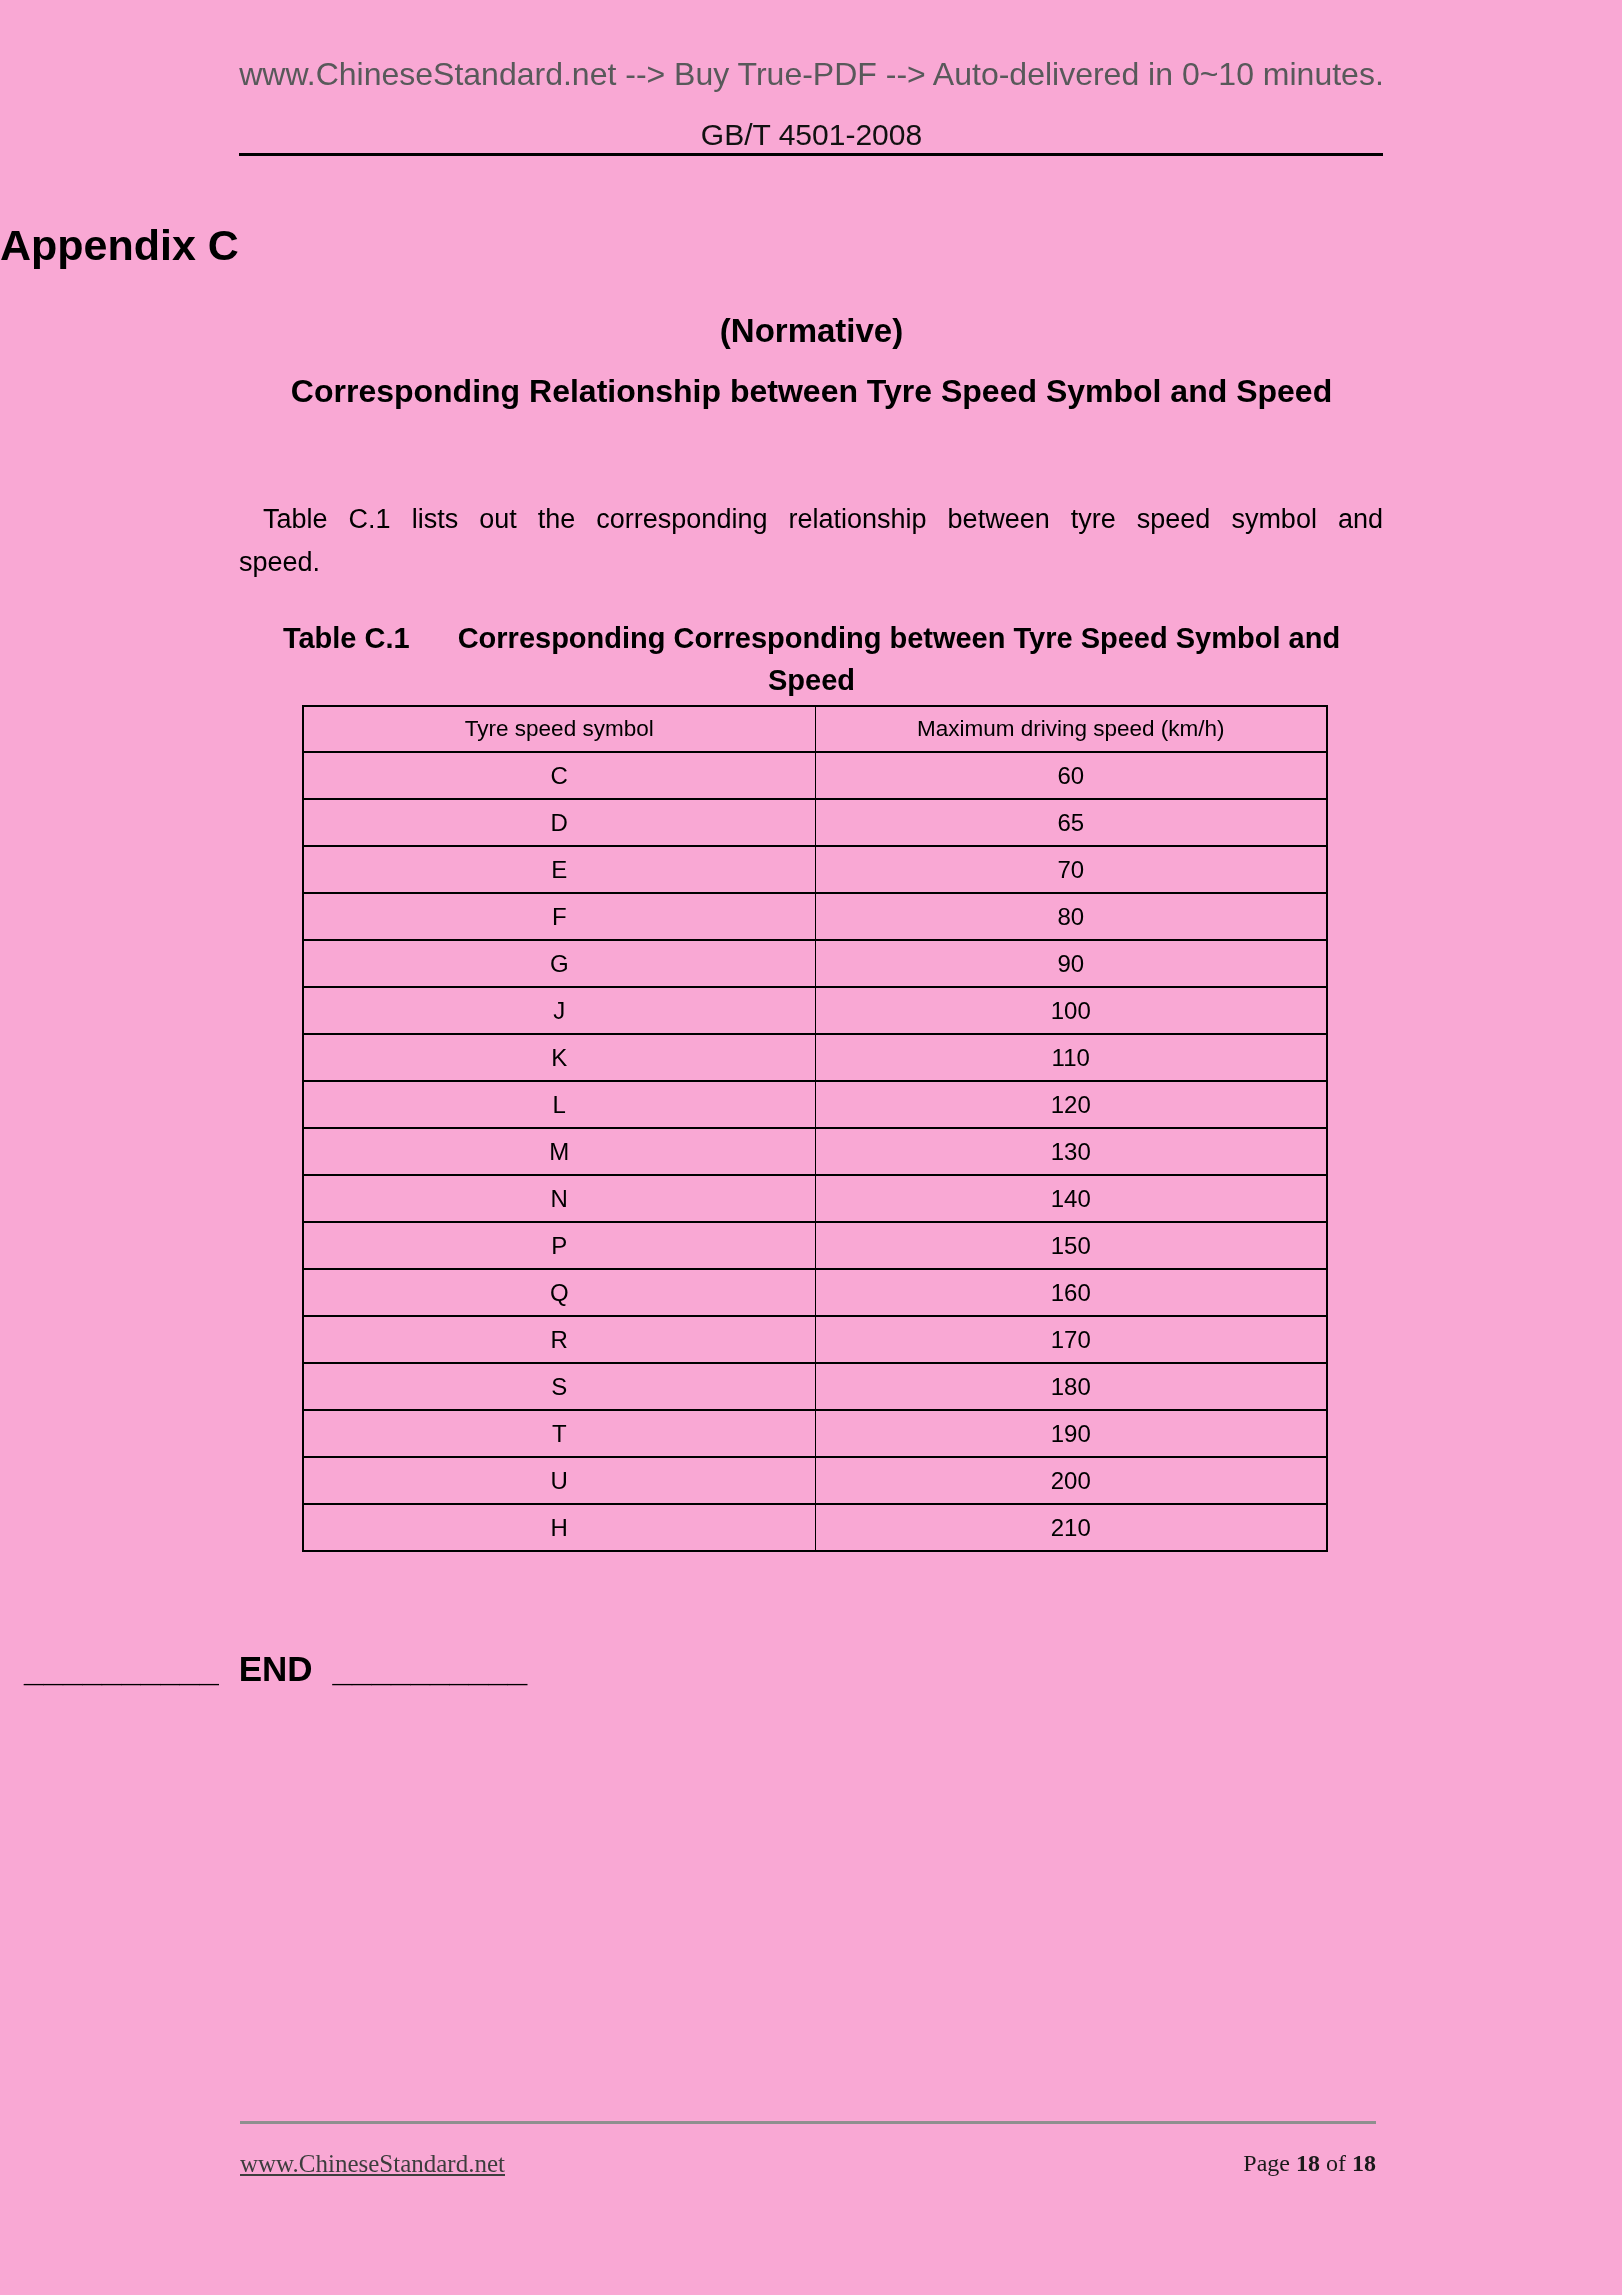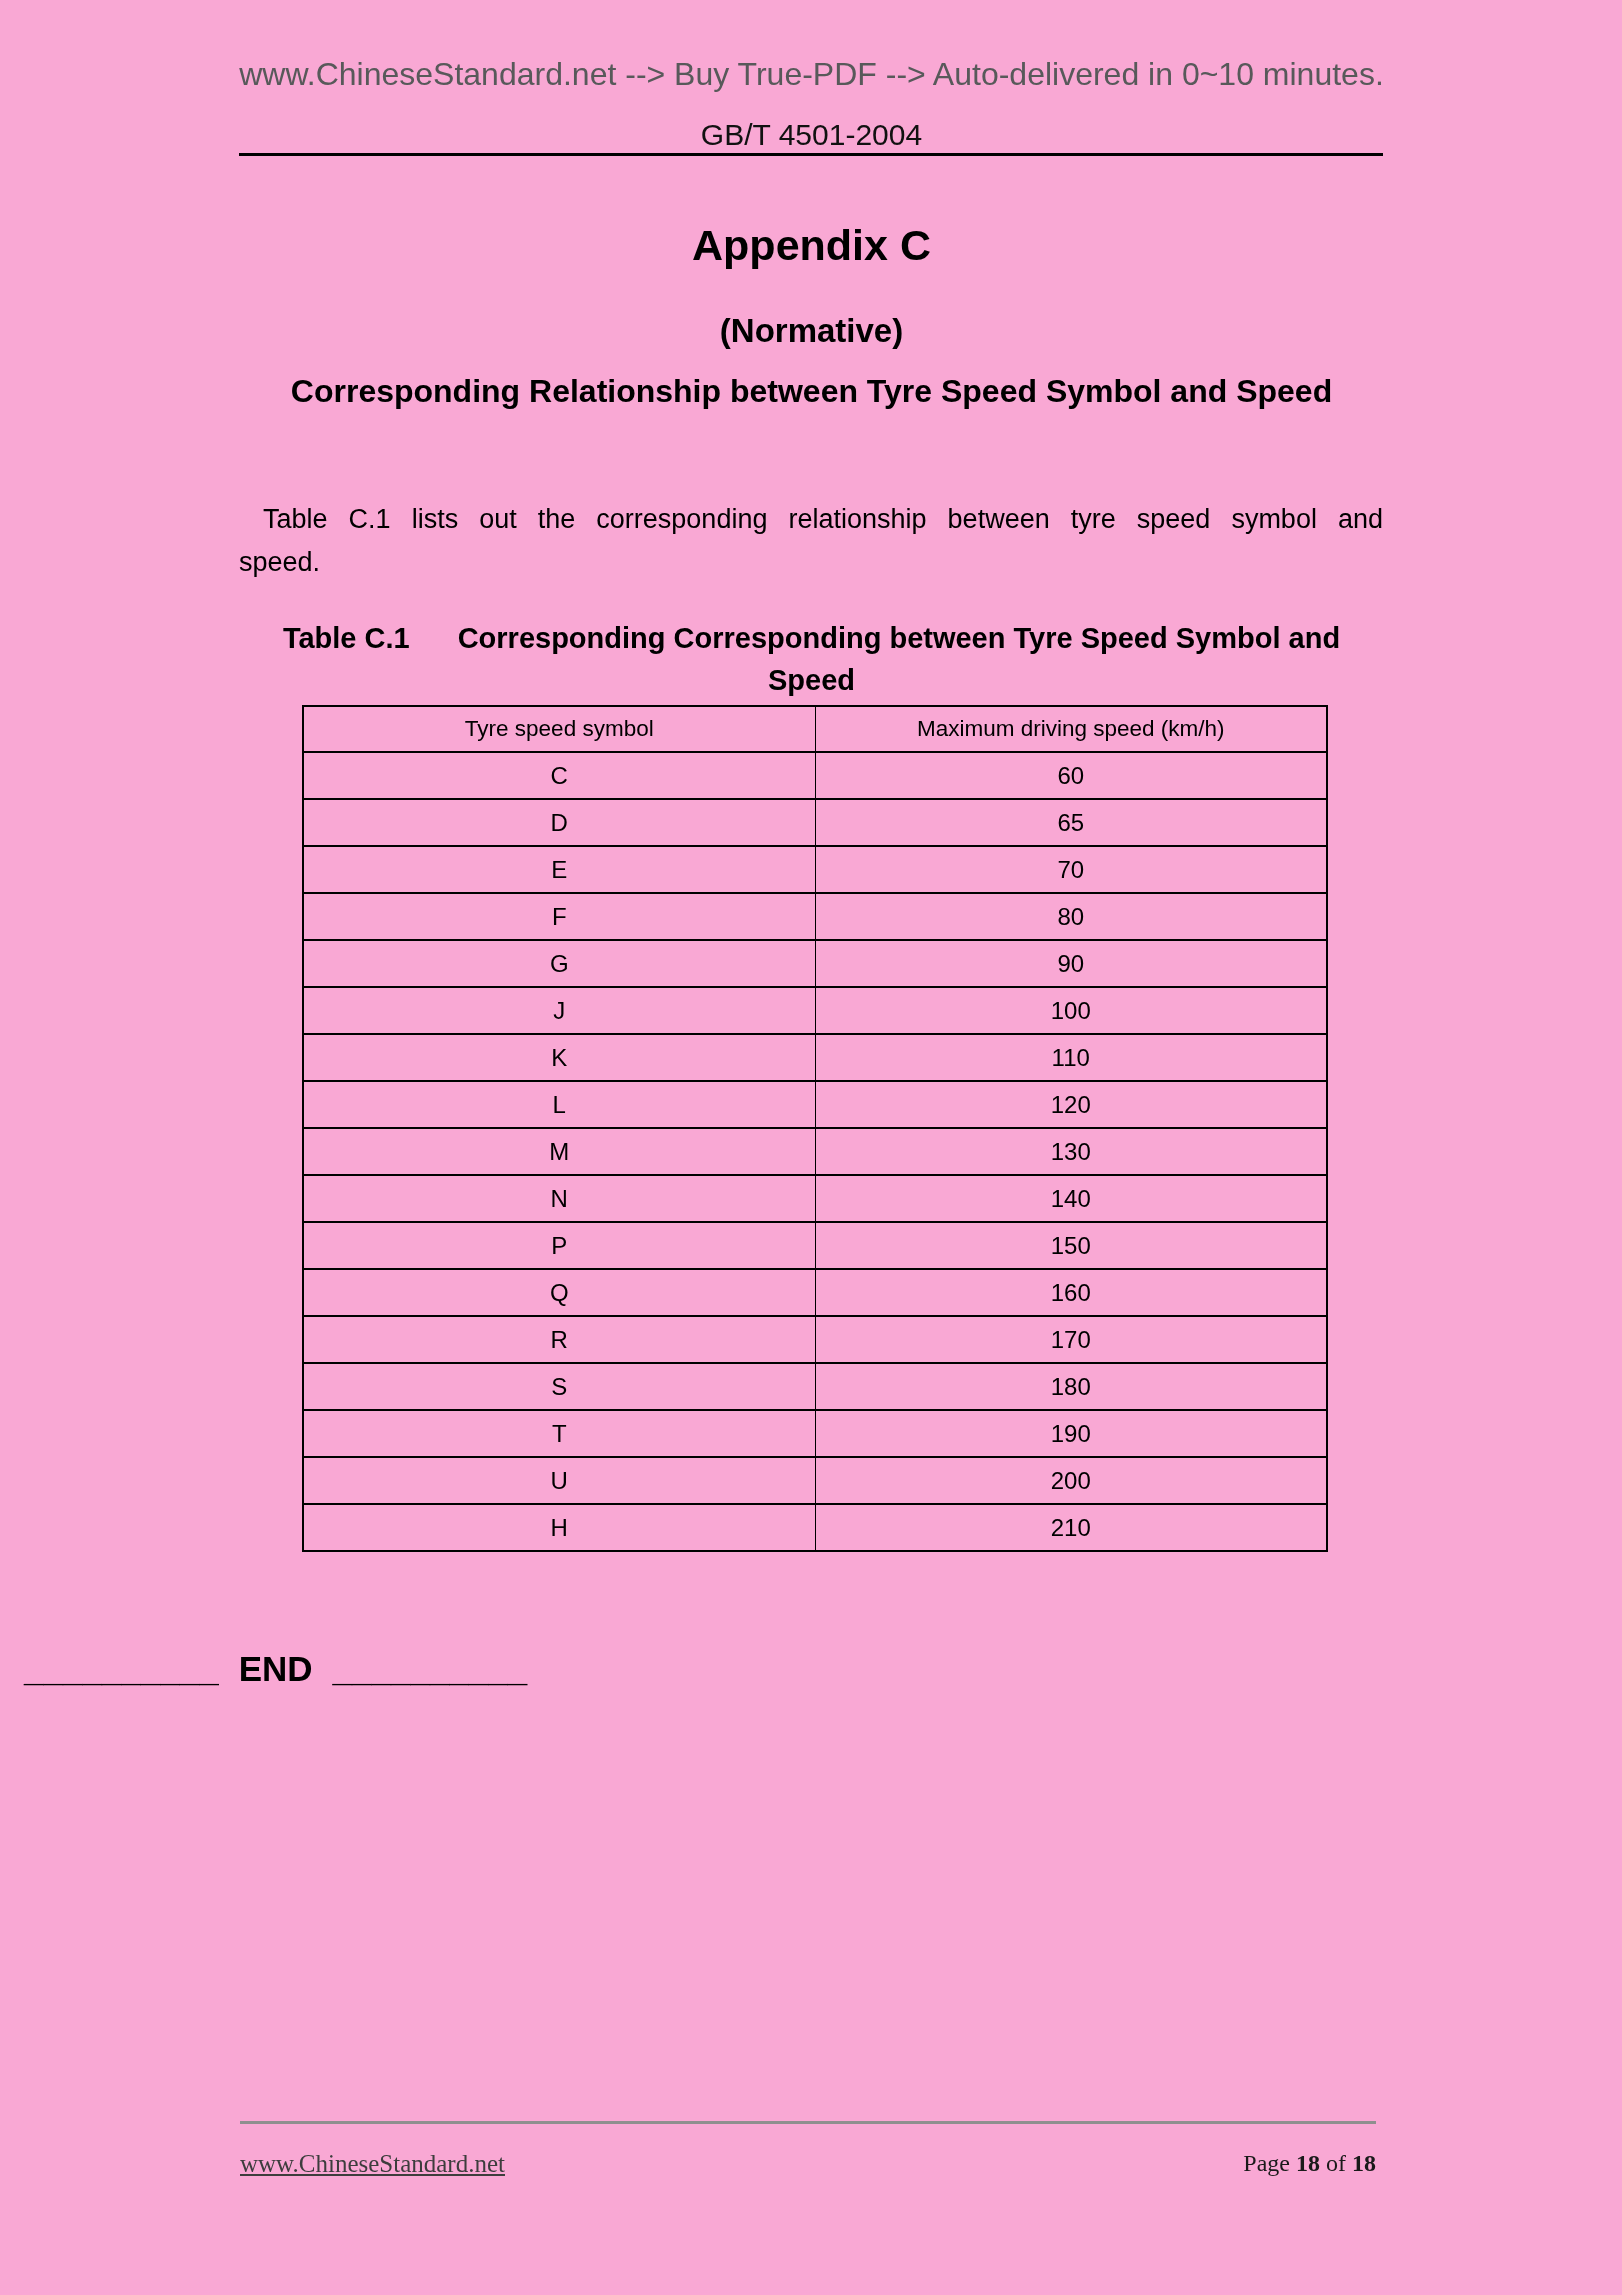--- a/index.html
+++ b/index.html
@@ -26,21 +26,21 @@
     font-size: 30px; line-height: 1.1;
     color: #111;
   }
   .head-rule {
     position: absolute; top: 153px; left: 239px;
     width: 1144px; height: 2.5px; background: #000;
   }
   
   .appendix-title {
     position: absolute; top: 222px; left: 0; width: 100%;
-    text-align: center; font-weight: bold;
+    font-weight: bold;
     font-size: 43px; line-height: 1.1;
   }
   .normative {
     position: absolute; top: 313px; left: 0; width: 100%;
     text-align: center; font-weight: bold;
     font-size: 33px; line-height: 1.1;
   }
   .appendix-heading {
     position: absolute; top: 374px; left: 0; width: 100%;
     text-align: center; font-weight: bold;
@@ -109,21 +109,21 @@
     font-size: 24px; color: #1a1a1a;
   }
   .page-num { font-weight: bold; }
 </style>
 </head>
 <body>
 
 <div class="page">
 
   <div class="promo">www.ChineseStandard.net --&gt; Buy True-PDF --&gt; Auto-delivered in 0~10 minutes.</div>
-  <div class="std-code">GB/T 4501-2004</div>
+  <div class="std-code">GB/T 4501-2008</div>
   <div class="head-rule"></div>
 
   <div class="appendix-title">Appendix C</div>
   <div class="normative">(Normative)</div>
   <div class="appendix-heading">Corresponding Relationship between Tyre Speed Symbol and Speed</div>
 
   <div class="intro">
     <div class="intro-line1">Table C.1 lists out the corresponding relationship between tyre speed symbol and</div>
     <div class="intro-line2">speed.</div>
   </div>

